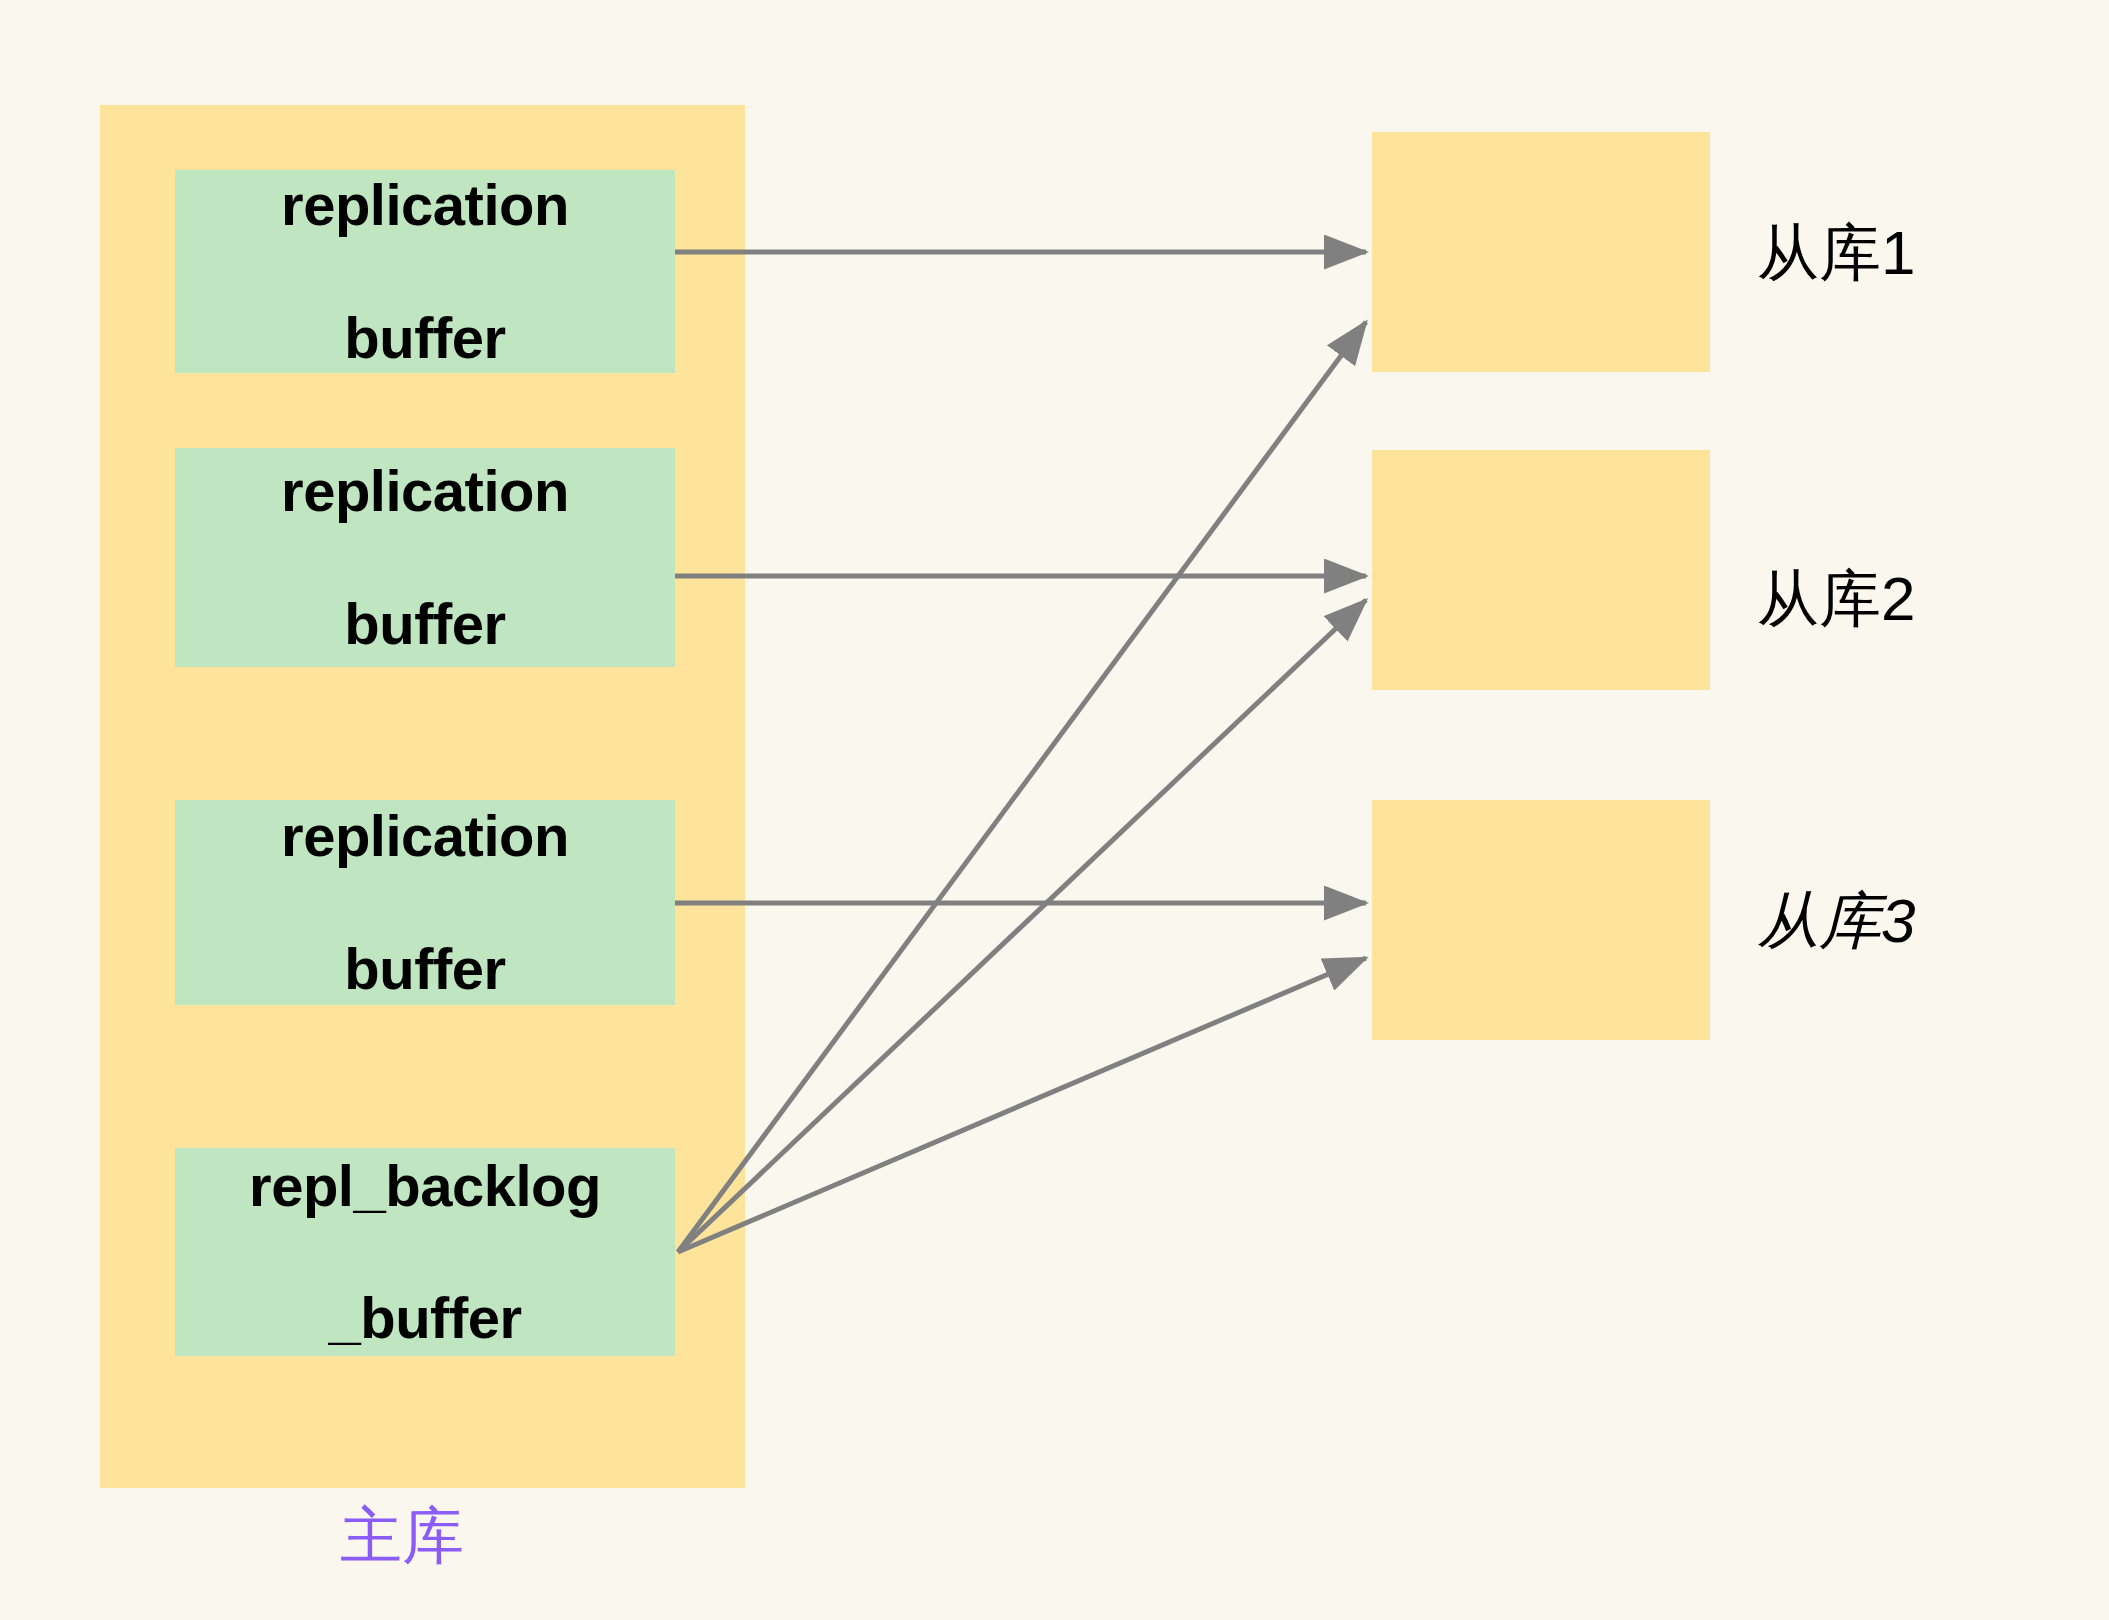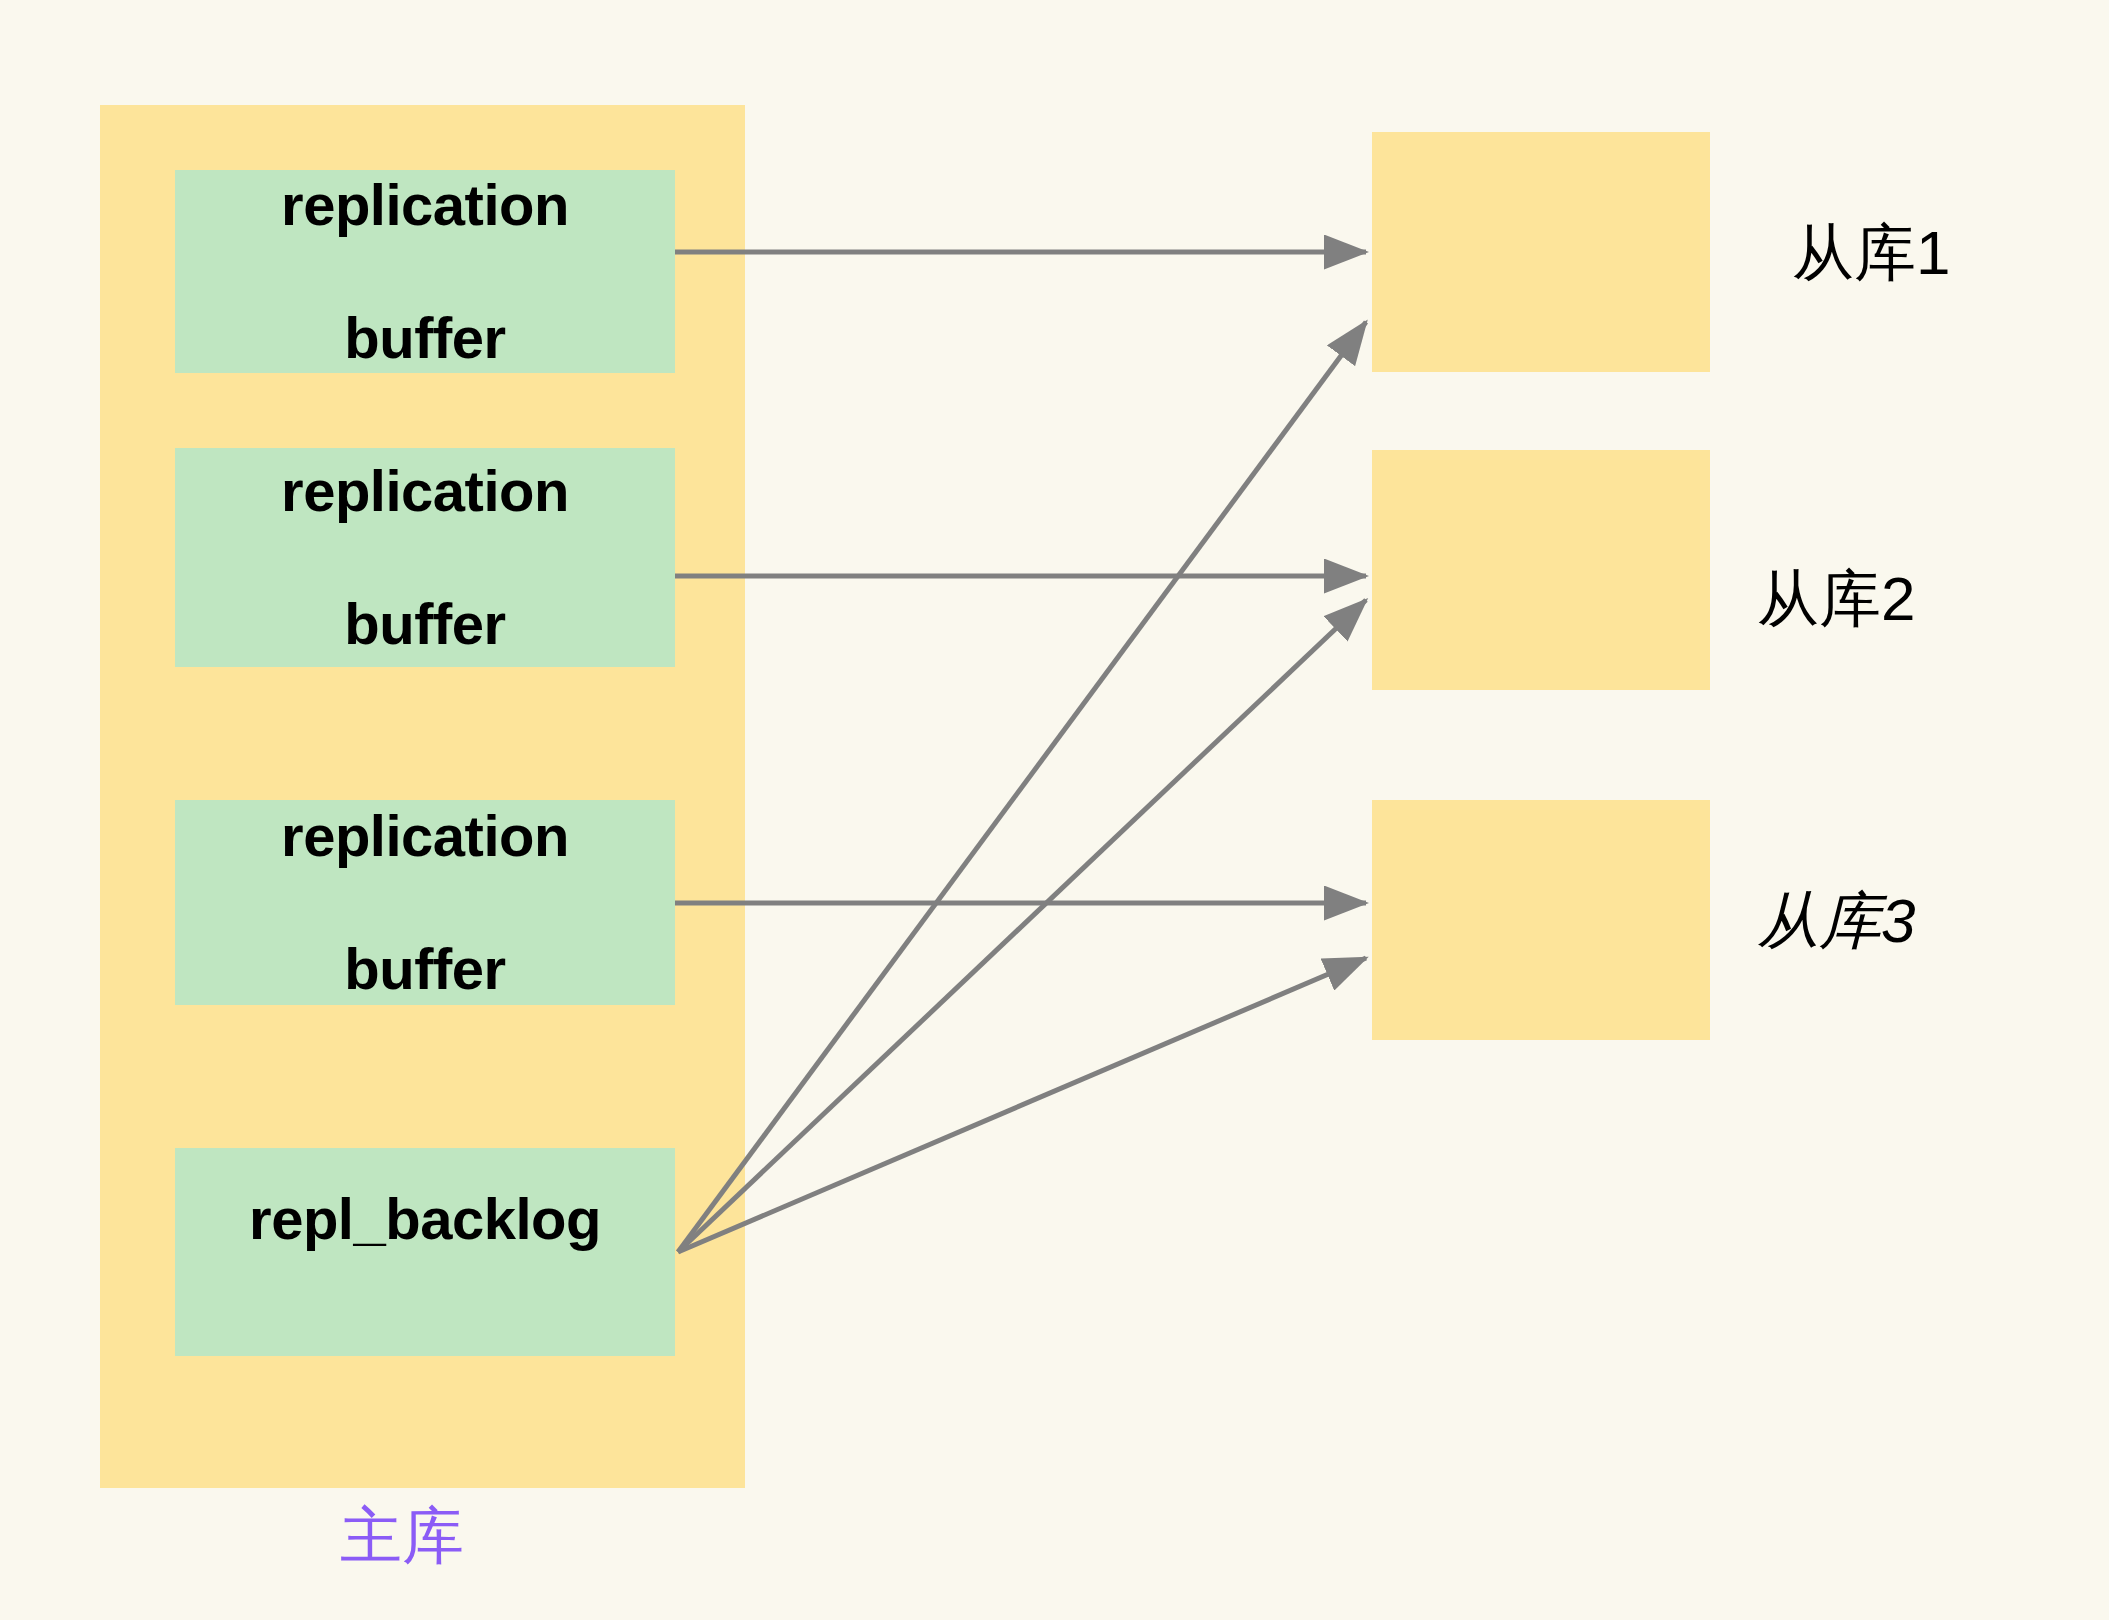--- a/index.html
+++ b/index.html
@@ -55,21 +55,21 @@
   .s3 { top: 800px; }
 
   .slave-label {
     position: absolute;
     left: 1757px;
     color: #000000;
     font-size: 62px;
     white-space: nowrap;
     line-height: 1;
   }
-  .sl1 { top: 222px; margin-left: 35px; }
+  .sl1 { top: 222px; }
   .sl2 { top: 568px; }
   .sl3 { top: 890px; font-style: italic; }
 
   .master-label {
     position: absolute;
     left: 340px;
     top: 1505px;
     color: #8b5cf6;
     font-size: 62px;
     white-space: nowrap;
@@ -109,20 +109,21 @@
   <div class="buffer-box b3">
     <span>
       <span>replication</span><br>
       <span>buffer</span>
     </span>
   </div>
 
   <div class="buffer-box b4">
     <span>
       <span>repl_backlog</span><br>
+      <span>_buffer</span>
     </span>
   </div>
 
   <div class="slave-box s1"></div>
   <div class="slave-box s2"></div>
   <div class="slave-box s3"></div>
 
   <div class="slave-label sl1">从库1</div>
   <div class="slave-label sl2">从库2</div>
   <div class="slave-label sl3">从库3</div>

